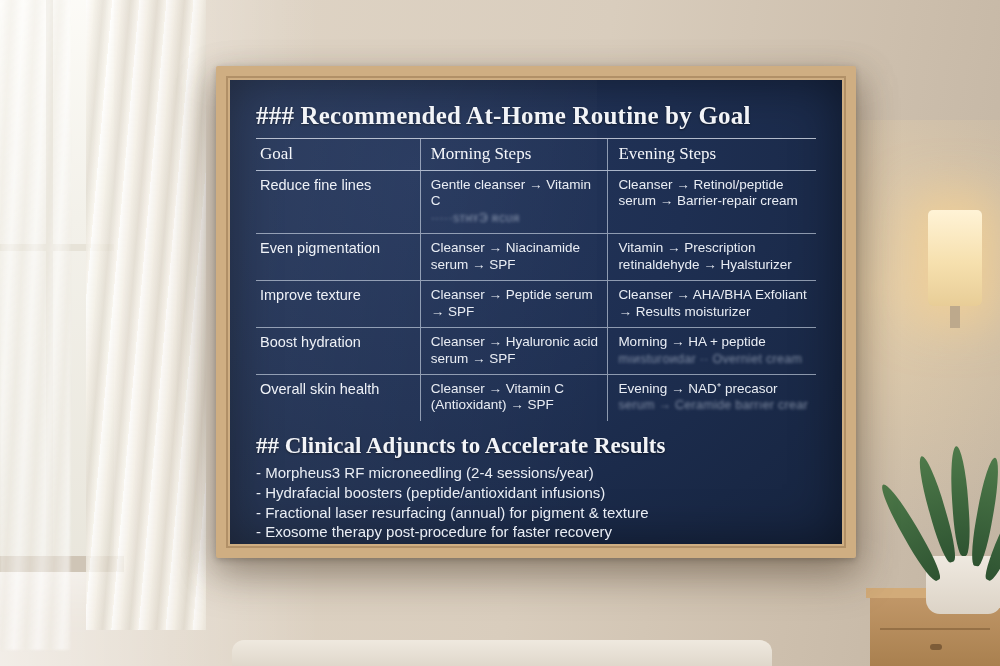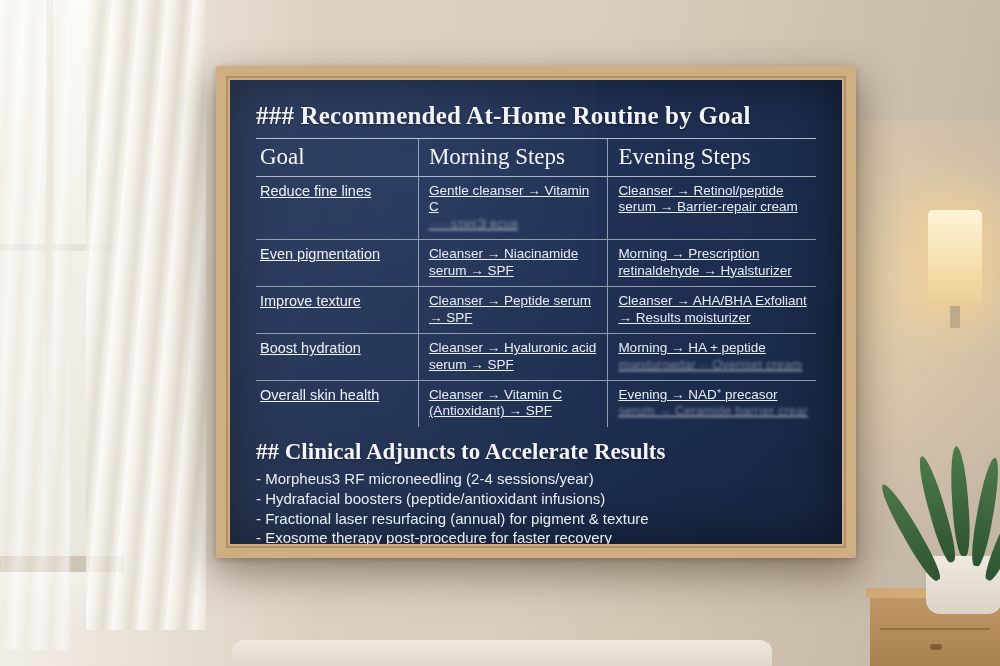--- a/index.html
+++ b/index.html
@@ -258,32 +258,31 @@
     width: 100%;
     border-collapse: collapse;
     color: #e9edf4;
     font-size: 13.5px;
     font-family: "Liberation Sans", sans-serif;
   }
   table.routine th {
     text-align: left;
     font-family: "Liberation Serif", serif;
     font-weight: normal;
-    font-size: 23px;
+    font-size: 17px;
     color: #f4f6fa;
     padding: 5px 8px 6px 4px;
     vertical-align: middle;
     white-space: nowrap;
   }
   table.routine td {
     padding: 6px 8px 7px 4px;
     vertical-align: top;
     line-height: 1.22;
     border-top: 1px solid rgba(216,226,240,0.6);
-    text-decoration: underline;
   }
   table.routine tr.head th {
     border-bottom: 1px solid rgba(216,226,240,0.75);
   }
   table.routine th.c2, table.routine td.c2,
   table.routine th.c3, table.routine td.c3 {
     border-left: 1px solid rgba(216,226,240,0.6);
     padding-left: 10px;
   }
   td.goal {
@@ -400,21 +399,21 @@
             <td class="c2">
               <span>Gentle cleanser → Vitamin C</span>
               <span class="smudge">·····sтҥғЭ ʀсυя</span>
             </td>
             <td class="c3">Cleanser → Retinol/peptide serum → Barrier-repair cream</td>
           </tr>
 
           <tr>
             <td class="goal">Even pigmentation</td>
             <td class="c2">Cleanser → Niacinamide serum → SPF</td>
-            <td class="c3">Morning → Prescription retinaldehyde → Hyalsturizer</td>
+            <td class="c3">Vitamin → Prescription retinaldehyde → Hyalsturizer</td>
           </tr>
 
           <tr>
             <td class="goal">Improve texture</td>
             <td class="c2">Cleanser → Peptide serum → SPF</td>
             <td class="c3">Cleanser → AHA/BHA Exfoliant → Results moisturizer</td>
           </tr>
 
           <tr>
             <td class="goal">Boost hydration</td>

